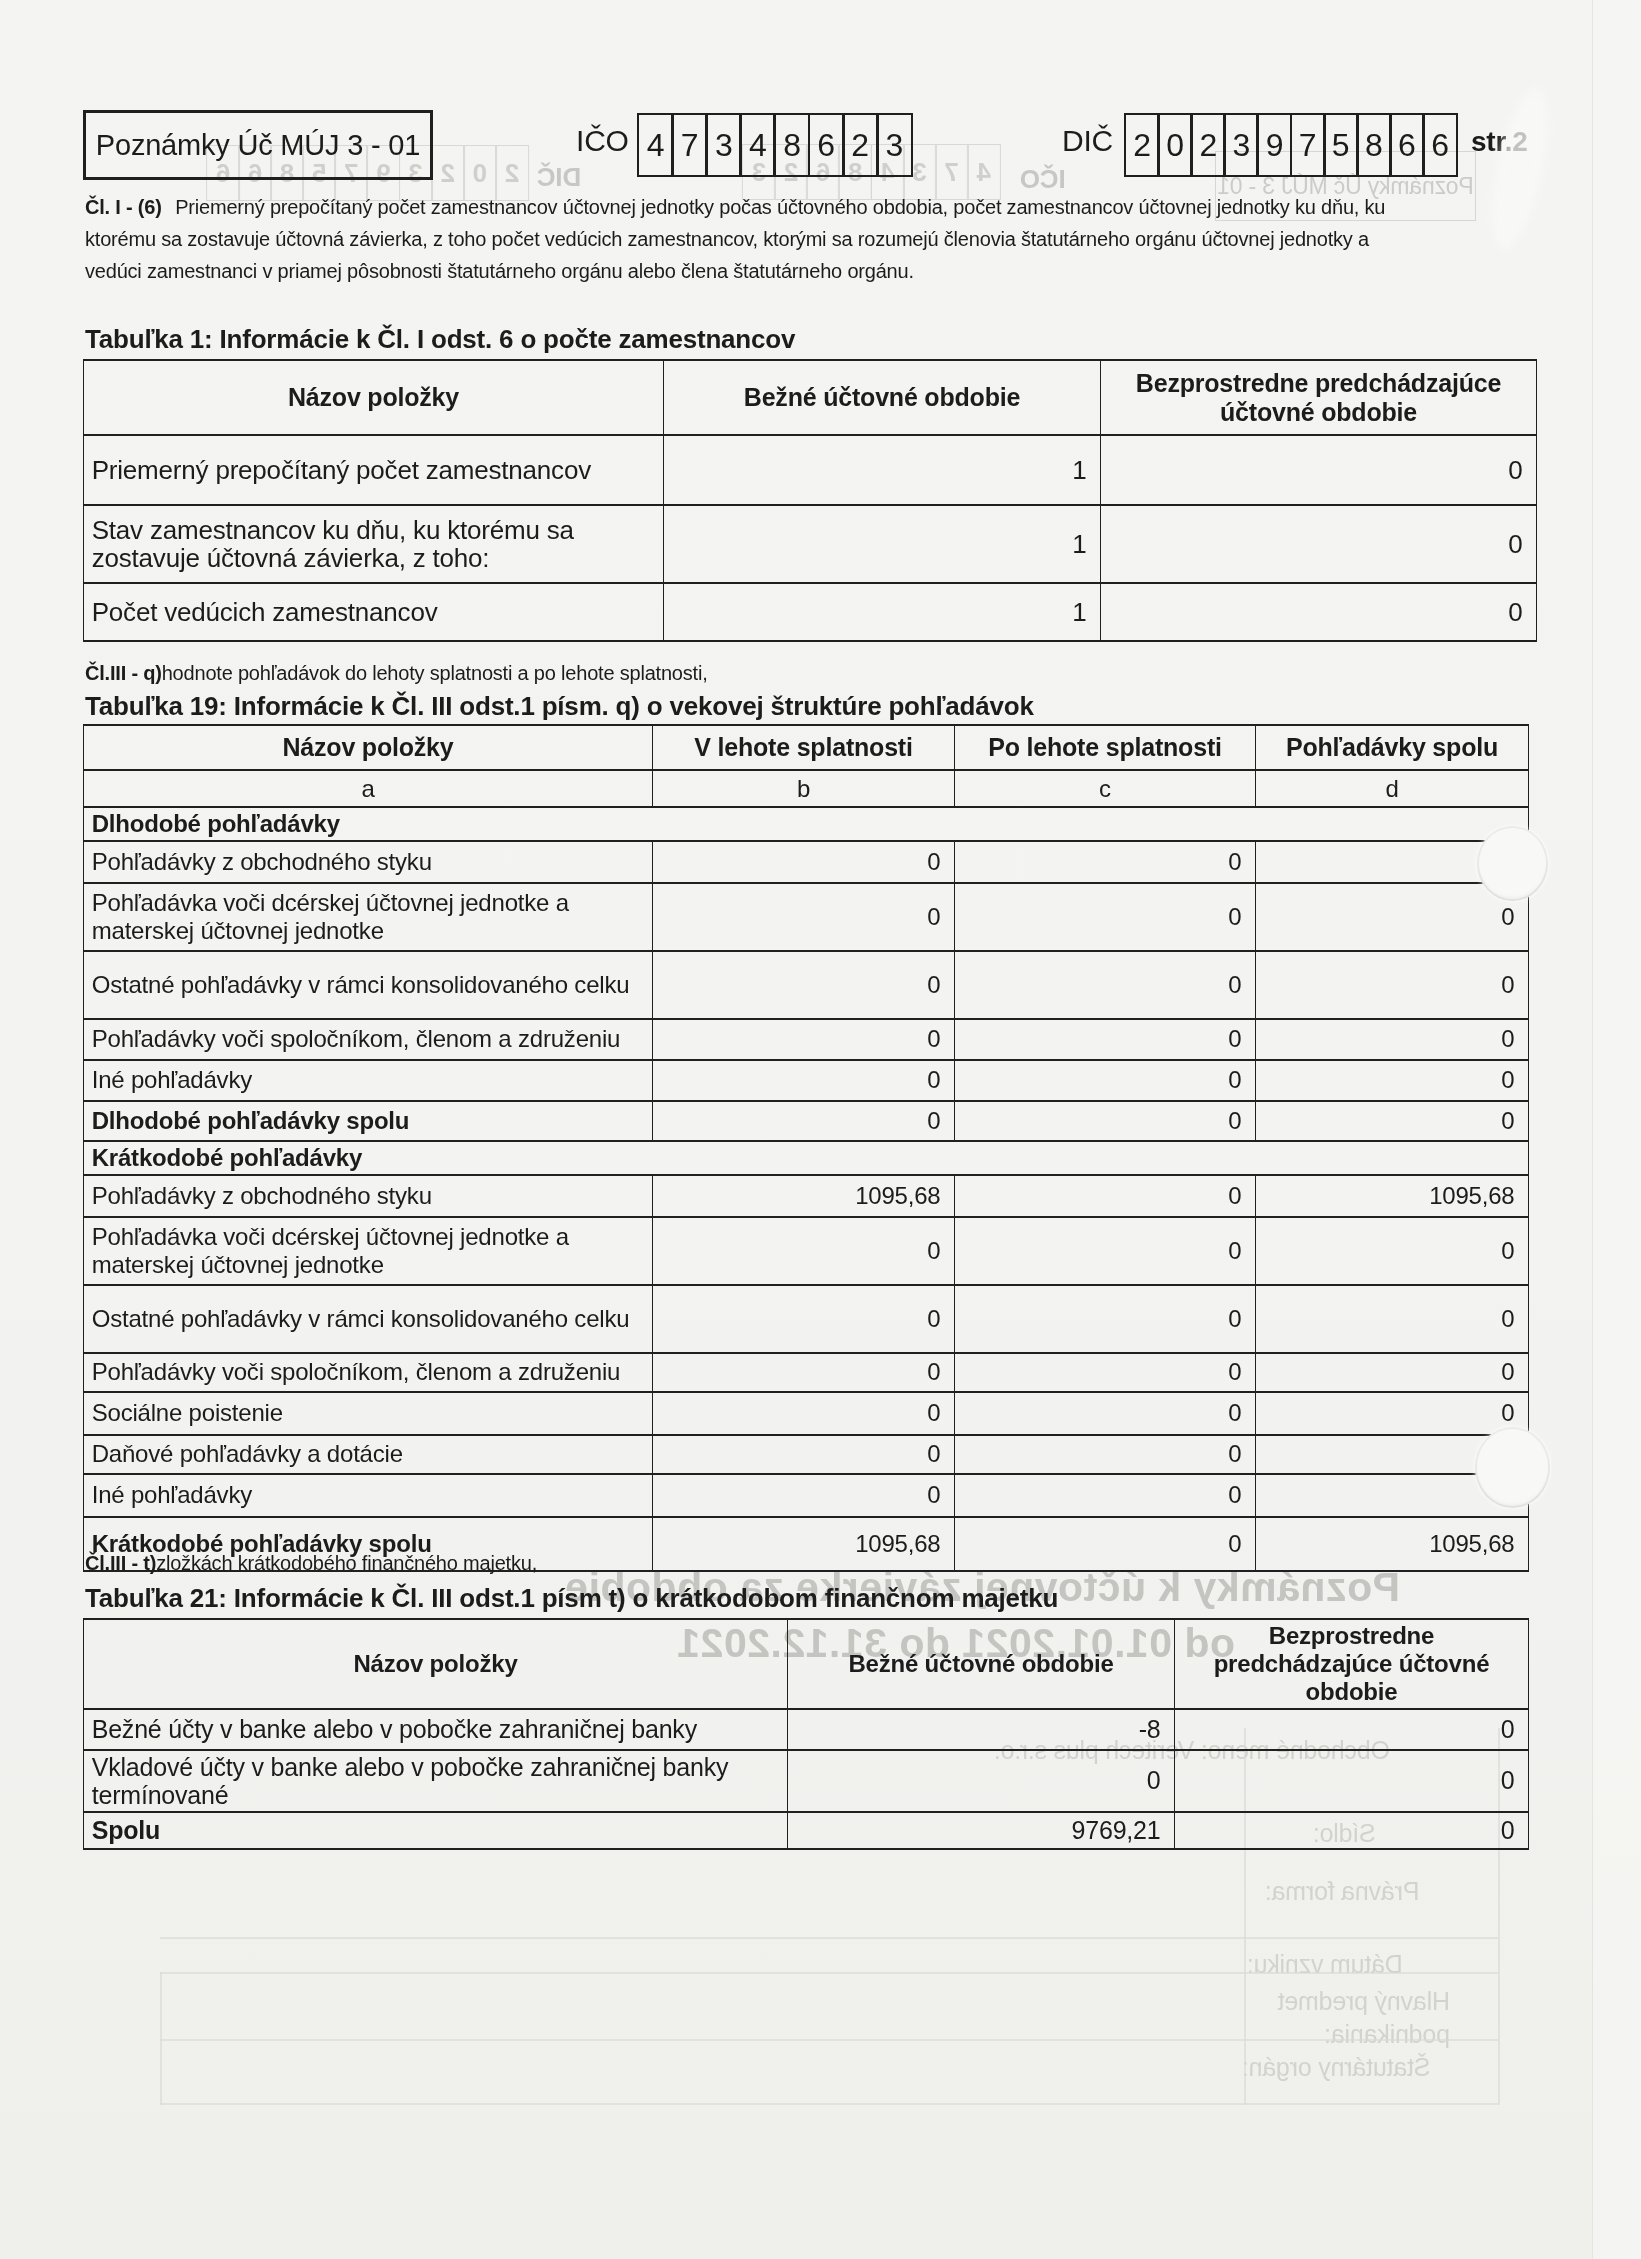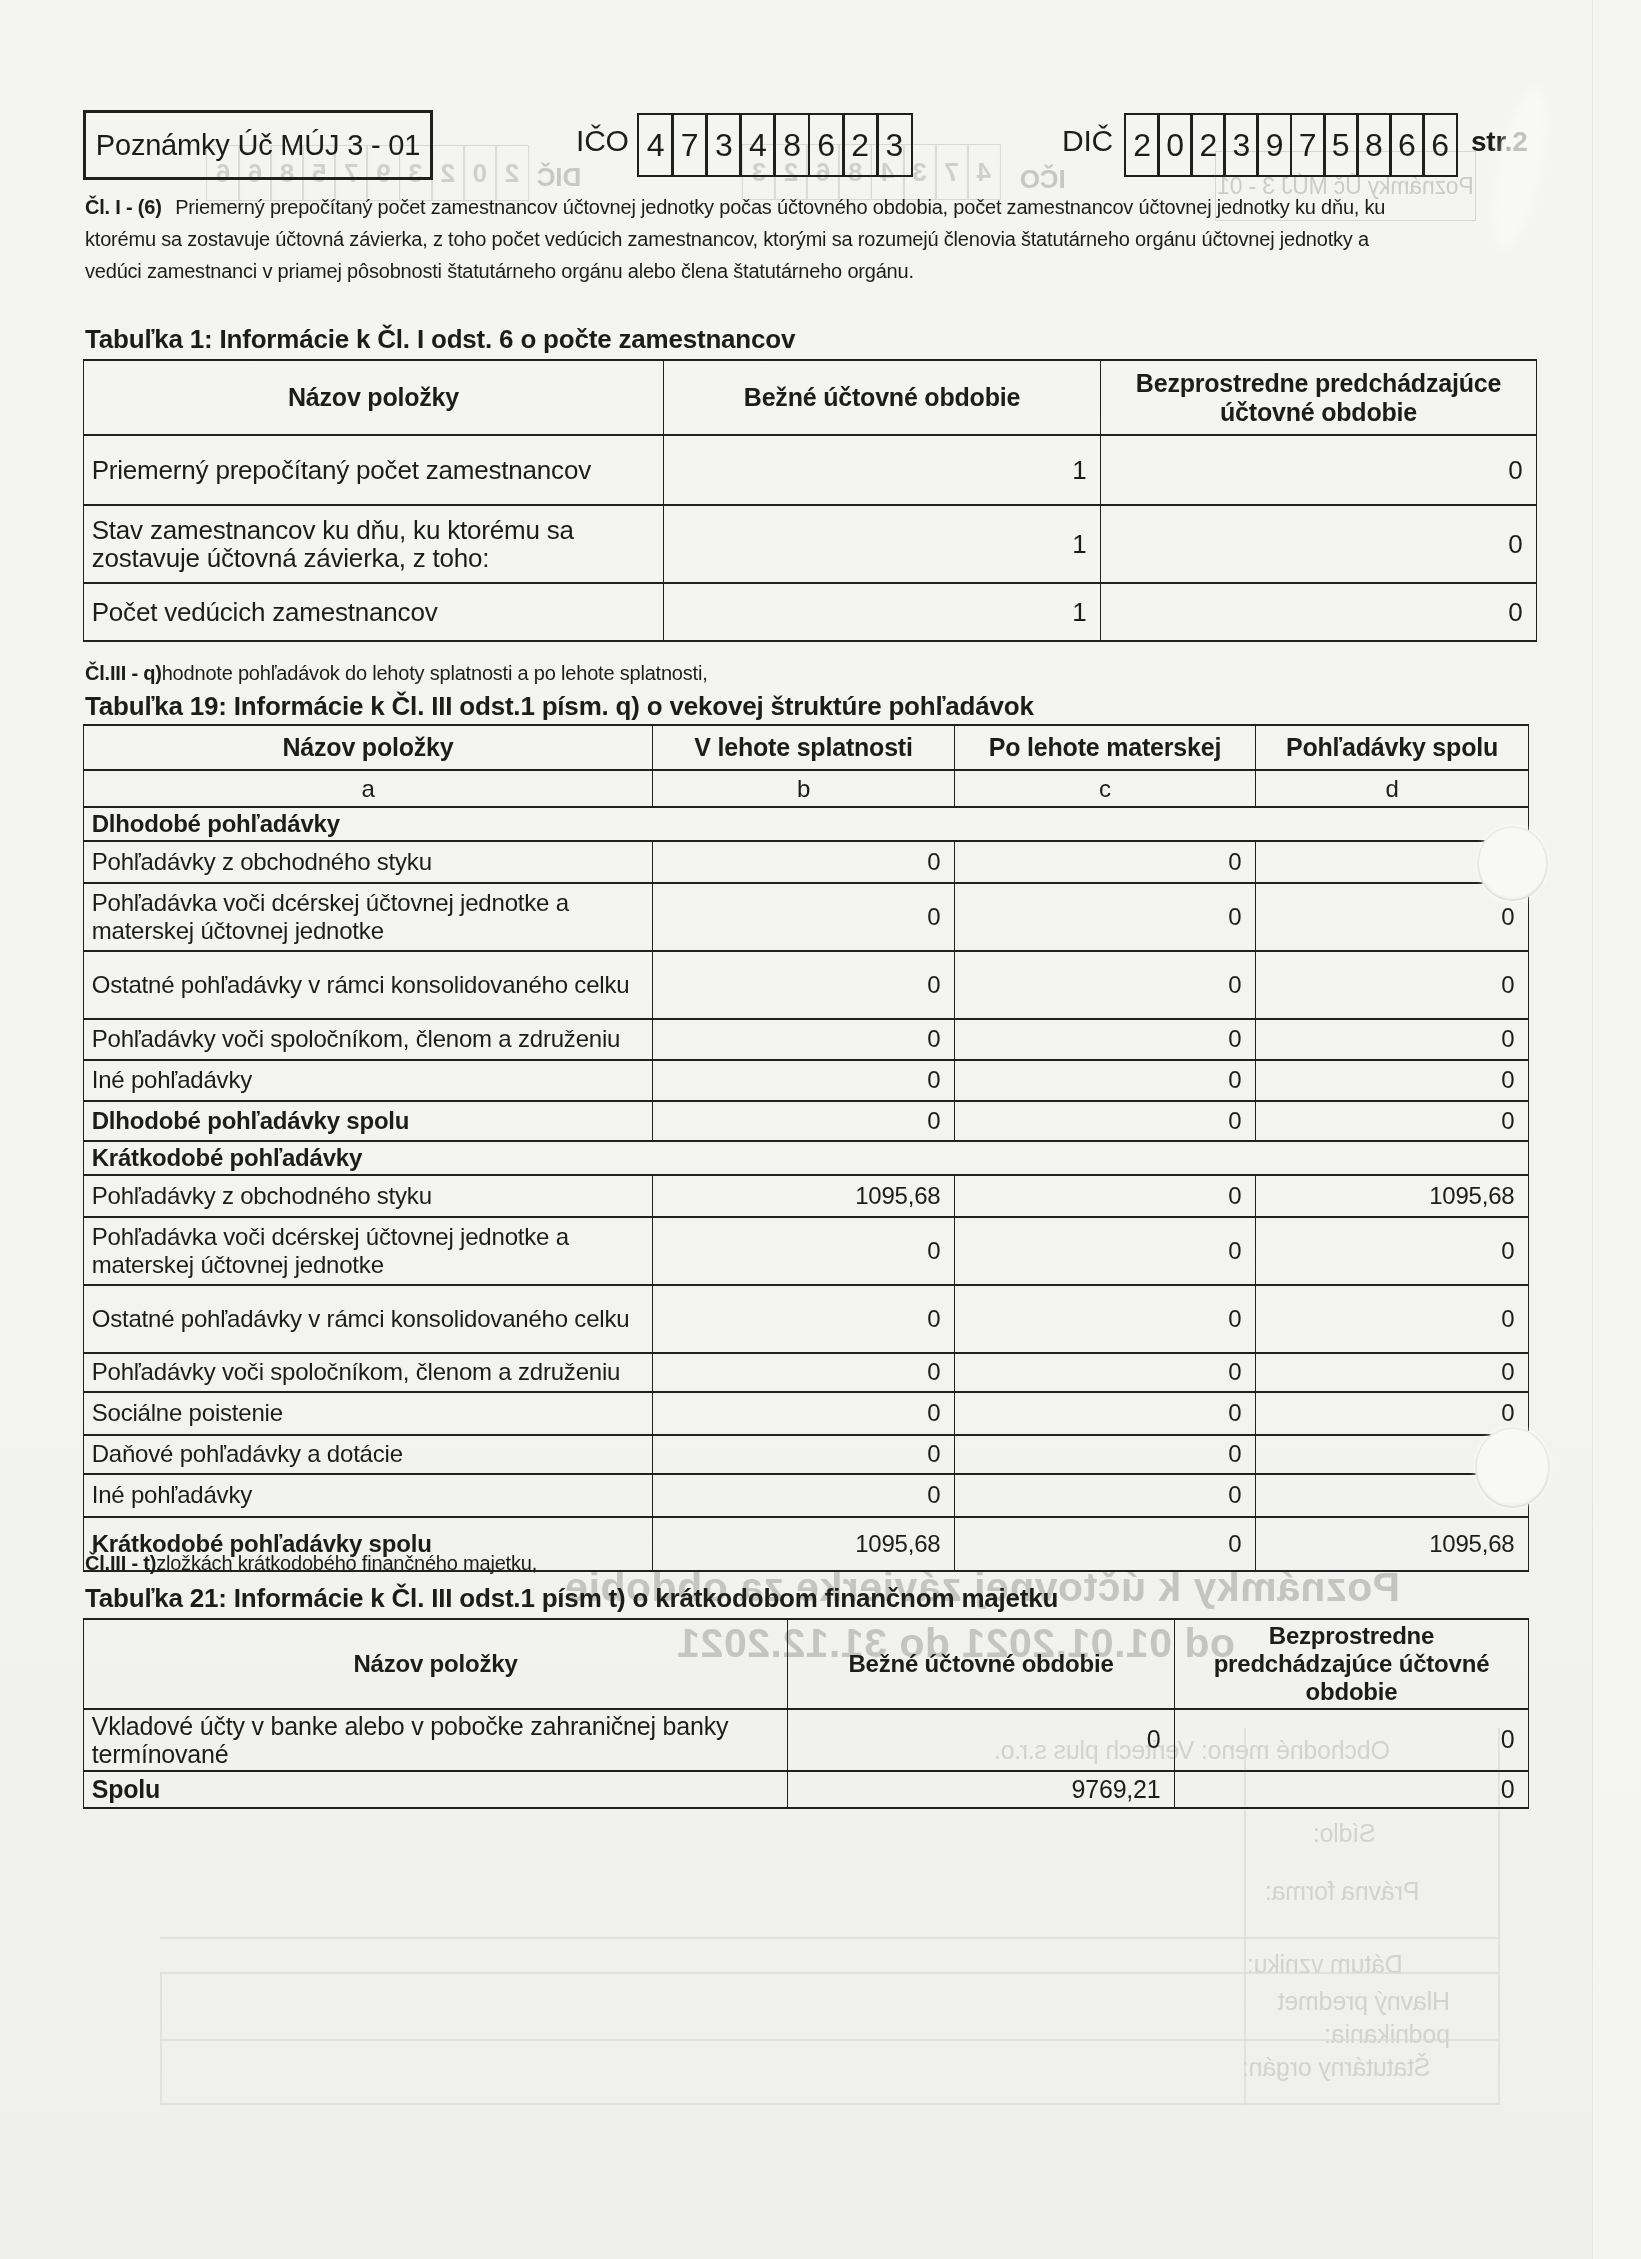--- a/index.html
+++ b/index.html
@@ -187,21 +187,21 @@
     <colgroup>
         <col style="width:569px">
         <col style="width:302px">
         <col style="width:301px">
         <col style="width:273px">
       </colgroup>
     <tbody>
         <tr style="height:45px">
       <th>Názov položky</th>
       <th>V lehote splatnosti</th>
-      <th>Po lehote materskej</th>
+      <th>Po lehote splatnosti</th>
       <th>Pohľadávky spolu</th>
     </tr>
     <tr style="height:37px">
       <td class="sub">a</td>
       <td class="sub">b</td>
       <td class="sub">c</td>
       <td class="sub">d</td>
     </tr>
     <tr style="height:33px">
       <td class="sec" colspan="4">Dlhodobé pohľadávky</td>
@@ -309,20 +309,25 @@
         <col style="width:704px">
         <col style="width:387px">
         <col style="width:354px">
       </colgroup>
     <tbody>
         <tr style="height:77px">
       <th>Názov položky</th>
       <th>Bežné účtovné obdobie</th>
       <th>Bezprostredne predchádzajúce účtovné obdobie</th>
     </tr>
+    <tr style="height:41px">
+      <td class="lab">Bežné účty v banke alebo v pobočke zahraničnej banky</td>
+      <td class="num">-8</td>
+      <td class="num">0</td>
+    </tr>
     <tr style="height:62px">
       <td class="lab">Vkladové účty v banke alebo v pobočke zahraničnej banky termínované</td>
       <td class="num">0</td>
       <td class="num">0</td>
     </tr>
     <tr style="height:37px" class="brow">
       <td class="lab">Spolu</td>
       <td class="num">9769,21</td>
       <td class="num">0</td>
     </tr>

